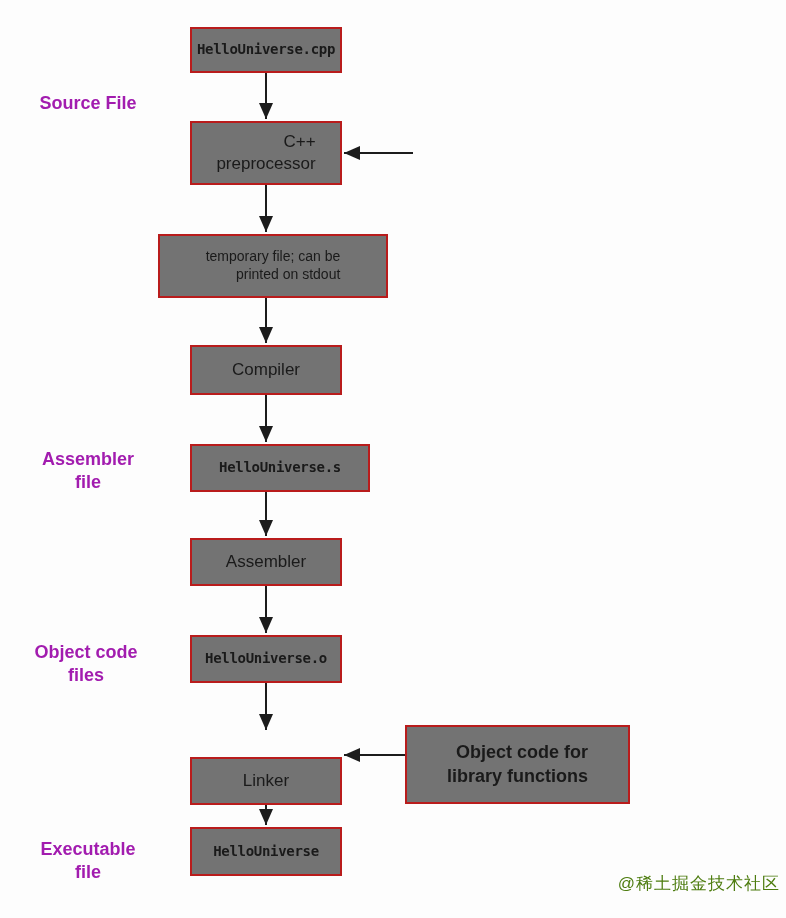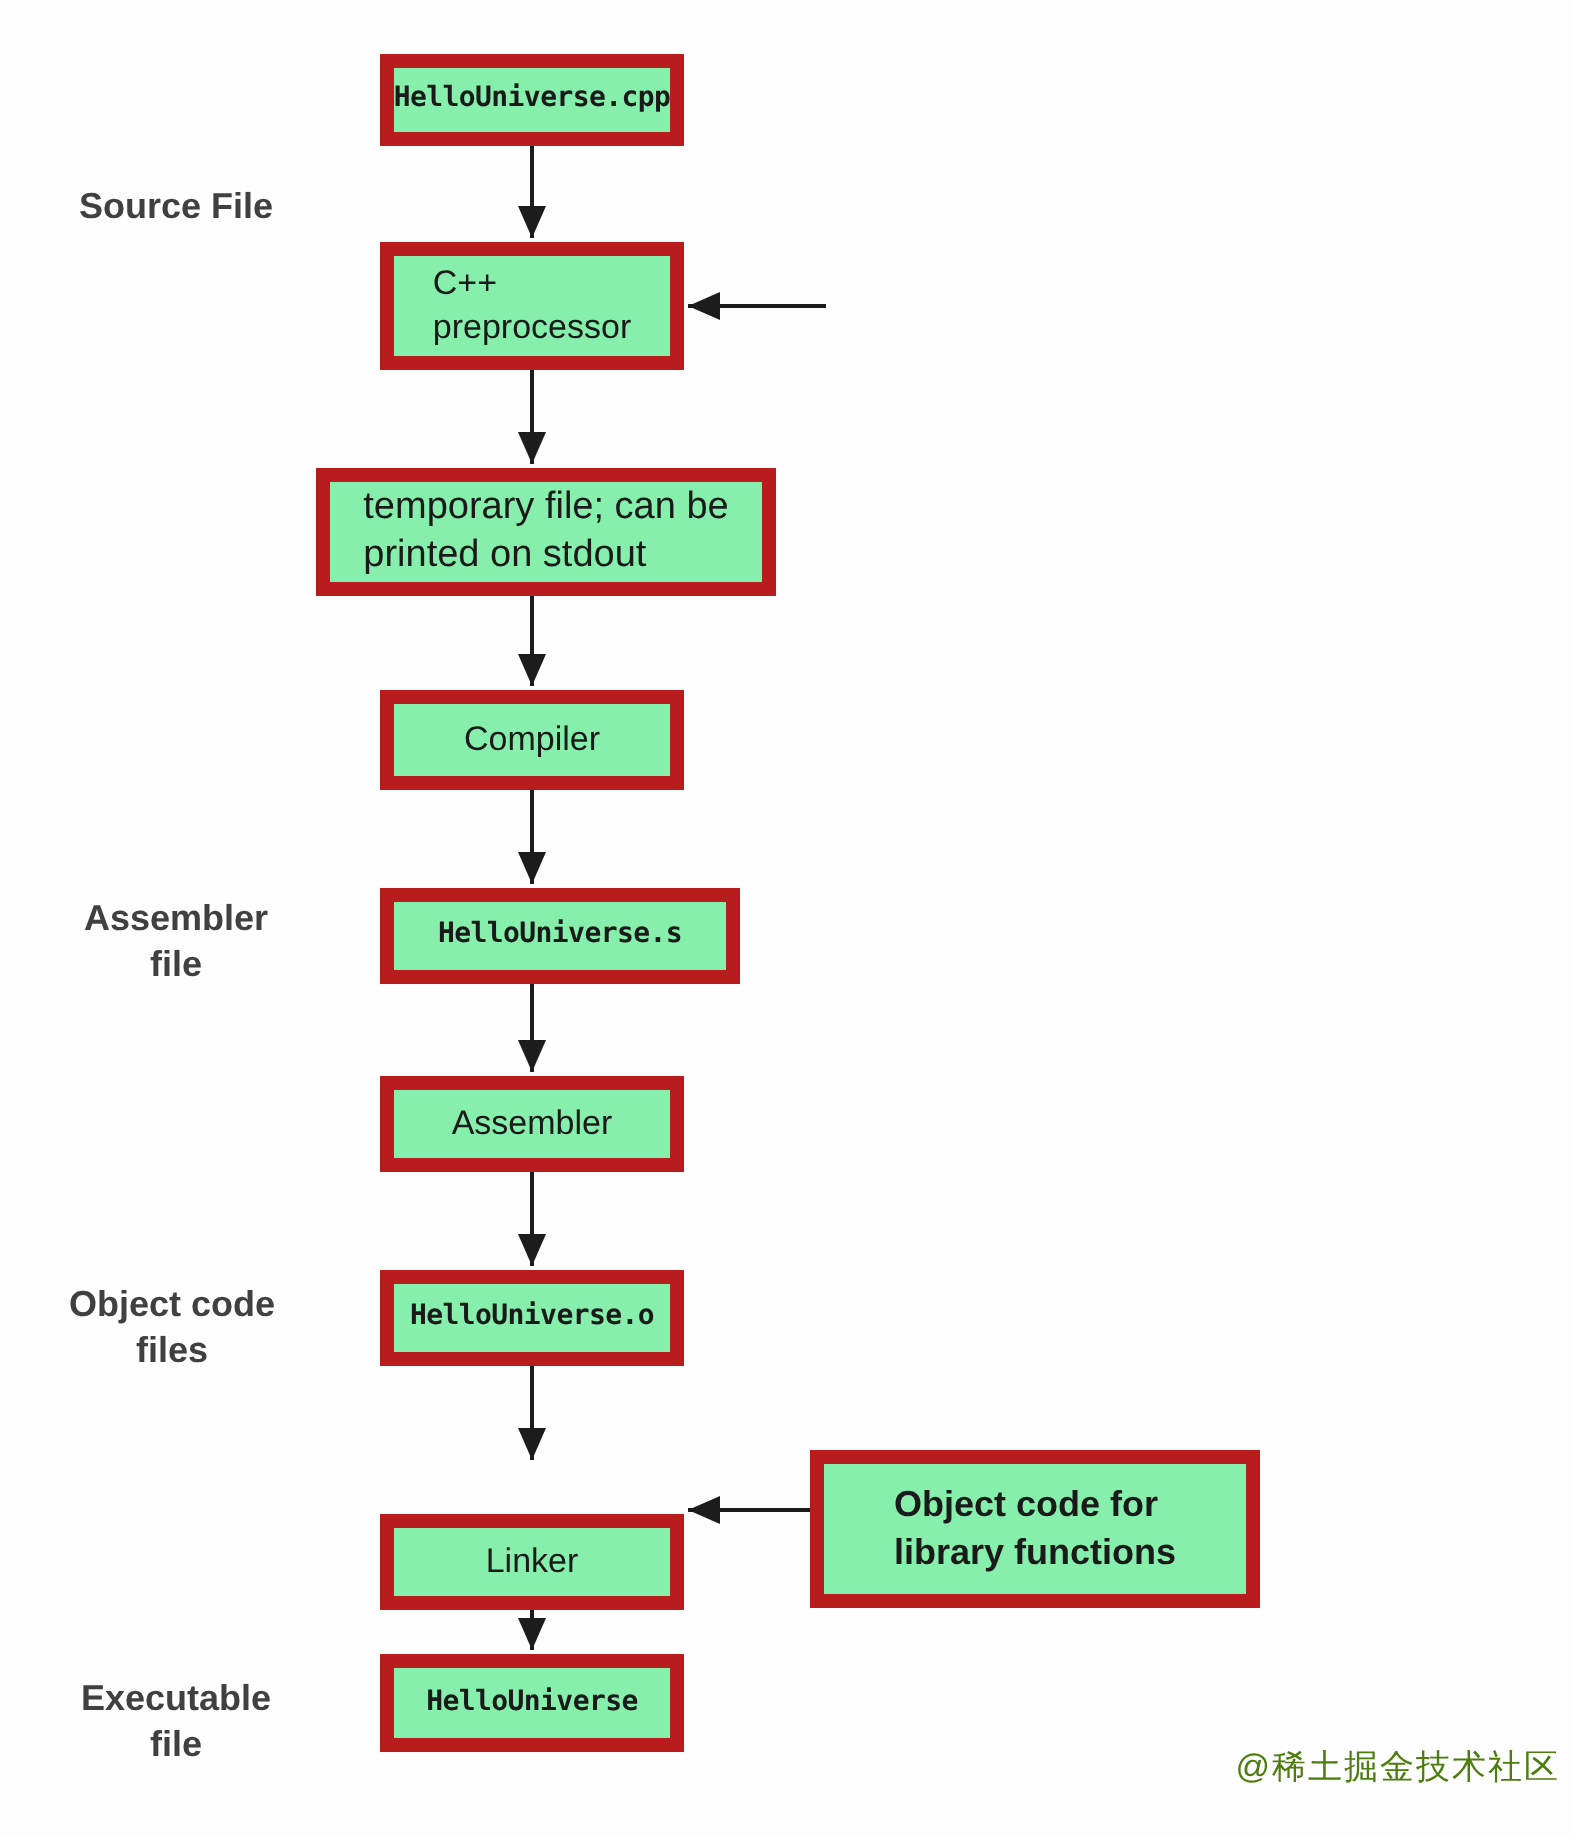--- a/index.html
+++ b/index.html
@@ -20,26 +20,26 @@
     position: absolute;
     left: 0;
     top: 0;
     width: 786px;
     height: 918px;
     pointer-events: none;
   }
   .node {
     position: absolute;
     box-sizing: border-box;
-    border: 7px solid #b91c1c;
-    background: #86efac;
+    border: 2px solid #b91c1c;
+    background: #737373;
     display: flex;
     align-items: center;
     justify-content: center;
-    text-align: left;
+    text-align: right;
     white-space: pre-line;
     font-size: 17px;
     line-height: 1.28;
     z-index: 2;
   }
   .node.mono {
     font-family: "DejaVu Sans Mono", monospace;
     font-weight: 700;
     font-size: 14px;
     letter-spacing: -0.3px;
@@ -48,40 +48,40 @@
     font-weight: 700;
     font-size: 18px;
   }
   .stage {
     position: absolute;
     text-align: center;
     white-space: pre-line;
     font-weight: 700;
     font-size: 18px;
     line-height: 1.3;
-    color: #404040;
+    color: #a21caf;
     z-index: 2;
   }
   .watermark {
     position: absolute;
     left: 600px;
     top: 872px;
     width: 180px;
     text-align: right;
     font-size: 17px;
     color: #4d7c0f;
     letter-spacing: 1px;
     z-index: 2;
   }
 
   
   .n-cpp        { left: 190px; top: 27px;  width: 152px; height: 46px; }
   .n-preproc    { left: 190px; top: 121px; width: 152px; height: 64px; }
   .n-include    { left: 413px; top: 119px; width: 225px; height: 66px; }
-  .n-temp       { left: 158px; top: 234px; width: 230px; height: 64px; font-size: 19px; }
+  .n-temp       { left: 158px; top: 234px; width: 230px; height: 64px; font-size: 14px; }
   .n-compiler   { left: 190px; top: 345px; width: 152px; height: 50px; }
   .n-asmfile    { left: 190px; top: 444px; width: 180px; height: 48px; }
   .n-assembler  { left: 190px; top: 538px; width: 152px; height: 48px; }
   .n-objfile    { left: 190px; top: 635px; width: 152px; height: 48px; }
   .n-linker     { left: 190px; top: 732px; width: 152px; height: 48px; margin-top: 25px; }
   .n-libobj     { left: 405px; top: 725px; width: 225px; height: 79px; }
   .n-exe        { left: 190px; top: 827px; width: 152px; height: 49px; }
 
   
   .l-source     { left: 18px; top: 92px;  width: 140px; }

